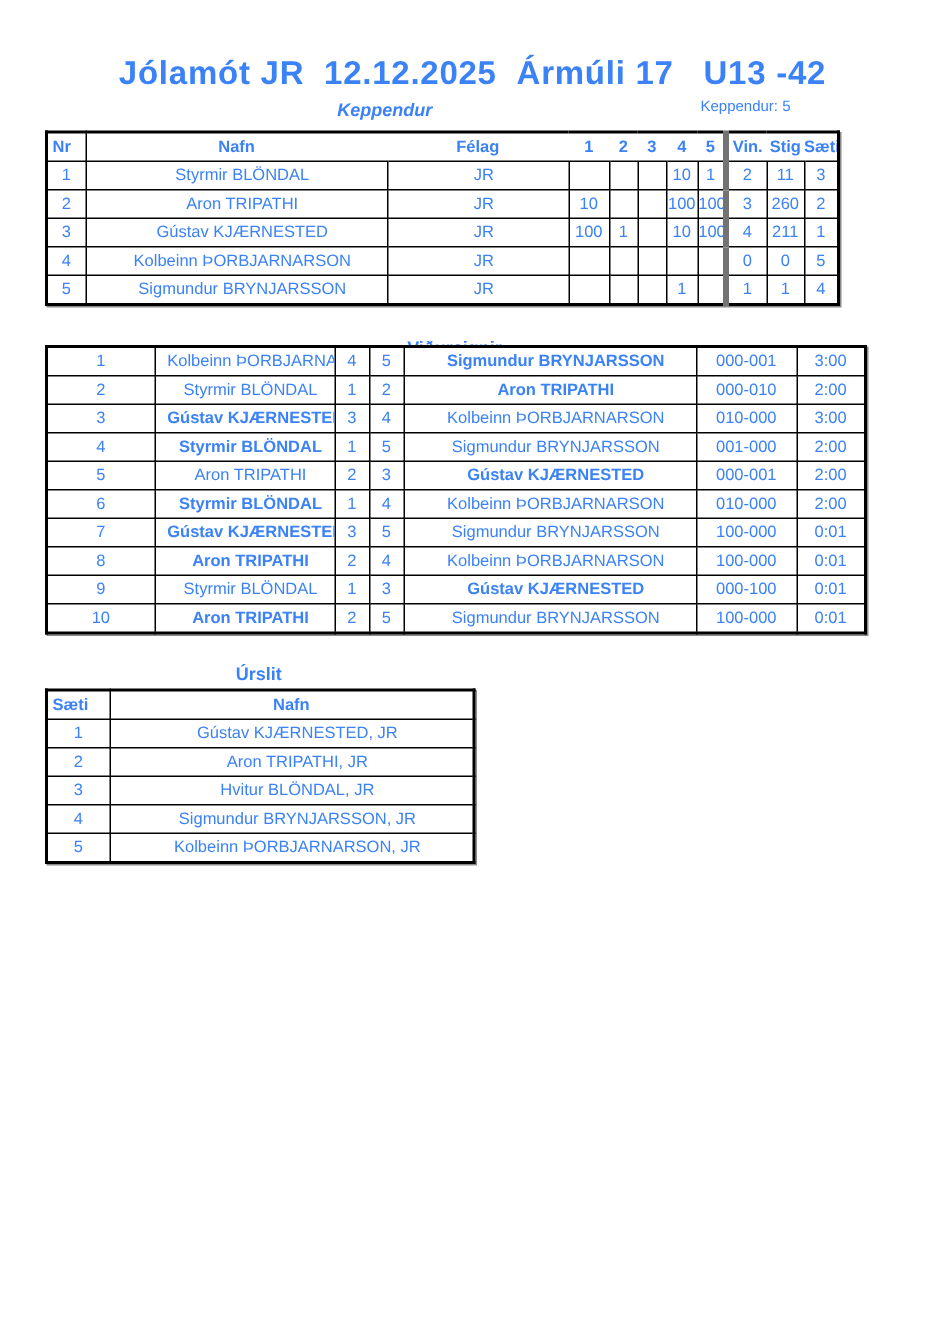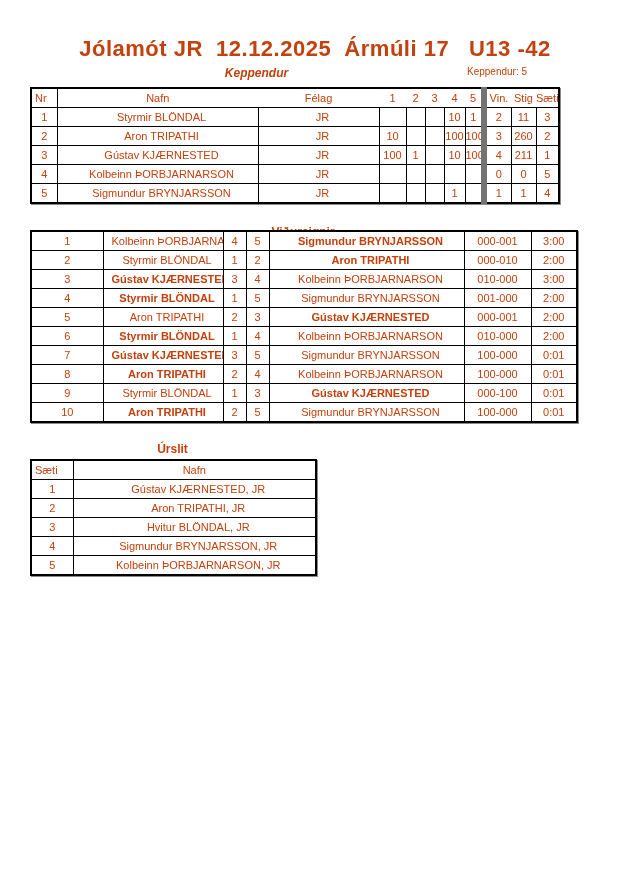--- a/index.html
+++ b/index.html
@@ -1,34 +1,34 @@
 <!DOCTYPE html>
 <html><head>
 <meta charset="utf-8">
 <style>
   html,body{margin:0;padding:0;background:#ffffff;}
   .page{position:relative;width:630px;height:891px;background:#ffffff;
-        font-family:"Liberation Sans",sans-serif;color:#c2410c;overflow:hidden;}
+        font-family:"Liberation Sans",sans-serif;color:#3b82f6;overflow:hidden;}
   .title{position:absolute;top:36px;left:0;width:630px;text-align:center;
          font-size:22px;font-weight:bold;white-space:pre;letter-spacing:0.5px;}
   .section-title{position:absolute;font-size:12px;font-weight:bold;text-align:center;white-space:pre;}
   #sub-kepp{top:66px;left:30px;width:453px;font-style:italic;}
   #count{position:absolute;top:66px;left:412px;width:170px;text-align:center;font-size:10px;}
   #sub-vid{top:225px;left:30px;width:546px;text-align:center;}
   #sub-urs{top:442px;left:30px;width:285px;}
 
   table{position:absolute;border-collapse:collapse;table-layout:fixed;background:#fff;
         border:2px solid #000;box-shadow:1px 1px 0 #8a8a8a;font-size:11px;}
   td{border:1px solid #000;height:18px;padding:0;overflow:hidden;white-space:nowrap;
      vertical-align:middle;text-align:center;}
   td.l{text-align:center;padding-left:8px;}
-  td.h{font-weight:normal;border-left:none;border-right:none;}
+  td.h{font-weight:bold;border-left:none;border-right:none;}
   td.h.br{border-right:1px solid #000;}
   td.h.hl{text-align:left;padding-left:3px;}
-  td.thick{border-left:6px solid #737373;}
+  td.thick{border-left:4px solid #737373;}
   td.win{font-weight:bold;}
 
   #t1{left:30px;top:87px;width:528px;}
   #t2{left:30px;top:230px;width:546px;}
   #t3{left:30px;top:459px;width:285px;}
 </style>
 </head>
 <body>
 
 <div class="page">

